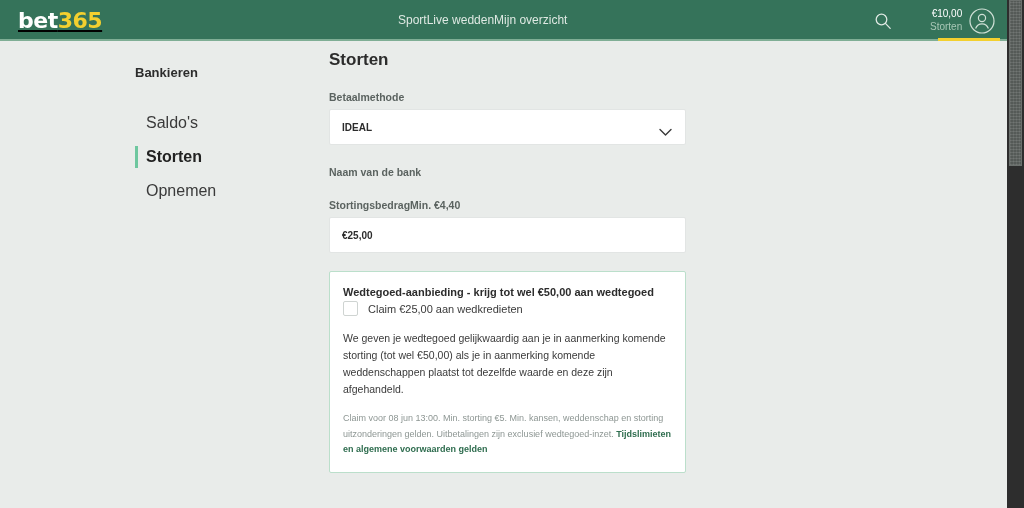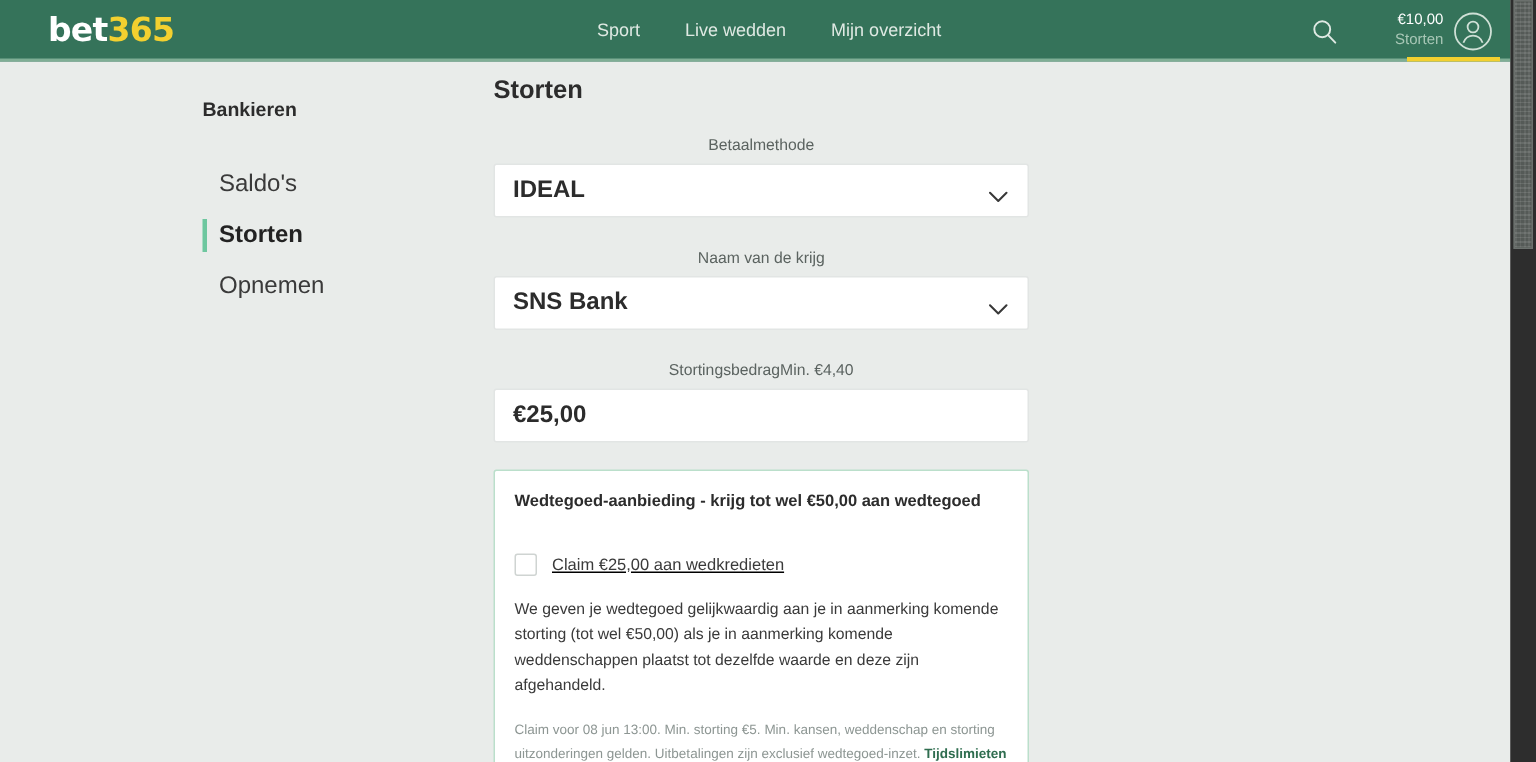--- a/index.html
+++ b/index.html
@@ -22,36 +22,36 @@
     height: 41px;
     background: #35735a;
     display: flex;
     align-items: center;
   }
   #header:after{
     content:""; position:absolute; left:0; right:0; bottom:0;
     height:2px; background:#7fae95;
   }
   .logo {
-    margin-left: 32px;
+    margin-left: 18px;
     font-size: 22px;
     font-weight: bold;
     letter-spacing: -0.5px;
     font-family: "DejaVu Sans", sans-serif;
     line-height: 1;
+    text-decoration: underline;
   }
   .logo .l-bet { color: #ffffff; }
   .logo .l-365 { color: #f3d02f; }
 
   #nav {
     position: absolute;
     left: 398px;
     top: 13px;
     display: flex;
-    gap: 30px;
   }
   #nav .nav-item {
     color: #dfe9e3;
     font-size: 12px;
     cursor: pointer;
     white-space: nowrap;
   }
 
   #search-icon {
     position: absolute;
@@ -135,40 +135,41 @@
   }
   #main .page-title {
     font-size: 17px;
     font-weight: bold;
     color: #2c2c2c;
     padding-top: 9px;
   }
   .field-block { margin-top: 21px; }
   .field-label-row {
     display: flex;
-    justify-content: center;
+    justify-content: flex-start;
     align-items: baseline;
     margin-bottom: 6px;
+    font-weight: bold;
   }
   .field-label { font-size: 10.5px; color: #5b6360; }
   .field-hint  { font-size: 10.5px; color: #5b6360; }
 
   .control {
     position: relative;
     height: 36px;
     background: #ffffff;
     border: 1px solid #e2e5e4;
     border-radius: 2px;
     display: flex;
     align-items: center;
     padding: 0 12px;
     cursor: pointer;
   }
   .control .value {
-    font-size: 16px;
+    font-size: 10px;
     font-weight: bold;
     color: #2c2c2c;
   }
   .control .chevron {
     position: absolute;
     right: 13px; top: 13px;
   }
   .control.input-field { cursor: text; }
 
   
@@ -182,23 +183,22 @@
   #promo .promo-title {
     font-size: 11px;
     font-weight: bold;
     color: #2c2c2c;
     line-height: 1.3;
   }
   #promo .promo-check-row {
     display: flex;
     align-items: center;
     gap: 10px;
-    margin-top: 28px;
-    cursor: pointer;
-    text-decoration: underline;
+    margin-top: 2px;
+    cursor: pointer;
   }
   #promo .checkbox {
     width: 15px; height: 15px;
     border: 1px solid #cfd4d2;
     border-radius: 2px;
     background: #fff;
     flex: 0 0 auto;
   }
   #promo .promo-check-label {
     font-size: 11px;
@@ -312,29 +312,21 @@
           <span class="chevron">
             <svg width="13" height="9" viewBox="0 0 13 9">
               <path d="M1 1.5 L6.5 7 L12 1.5" fill="none" stroke="#3a3a3a" stroke-width="1.4" stroke-linecap="round" stroke-linejoin="round"></path>
             </svg>
           </span>
         </div>
       </div>
 
       <div class="field-block">
         <div class="field-label-row">
-          <span class="field-label">Naam van de krijg</span>
-        </div>
-        <div class="control">
-          <span class="value">SNS Bank</span>
-          <span class="chevron">
-            <svg width="13" height="9" viewBox="0 0 13 9">
-              <path d="M1 1.5 L6.5 7 L12 1.5" fill="none" stroke="#3a3a3a" stroke-width="1.4" stroke-linecap="round" stroke-linejoin="round"></path>
-            </svg>
-          </span>
+          <span class="field-label">Naam van de bank</span>
         </div>
       </div>
 
       <div class="field-block">
         <div class="field-label-row">
           <span class="field-label">Stortingsbedrag</span>
           <span class="field-hint">Min. €4,40</span>
         </div>
         <div class="control input-field">
           <span class="value">€25,00</span>

